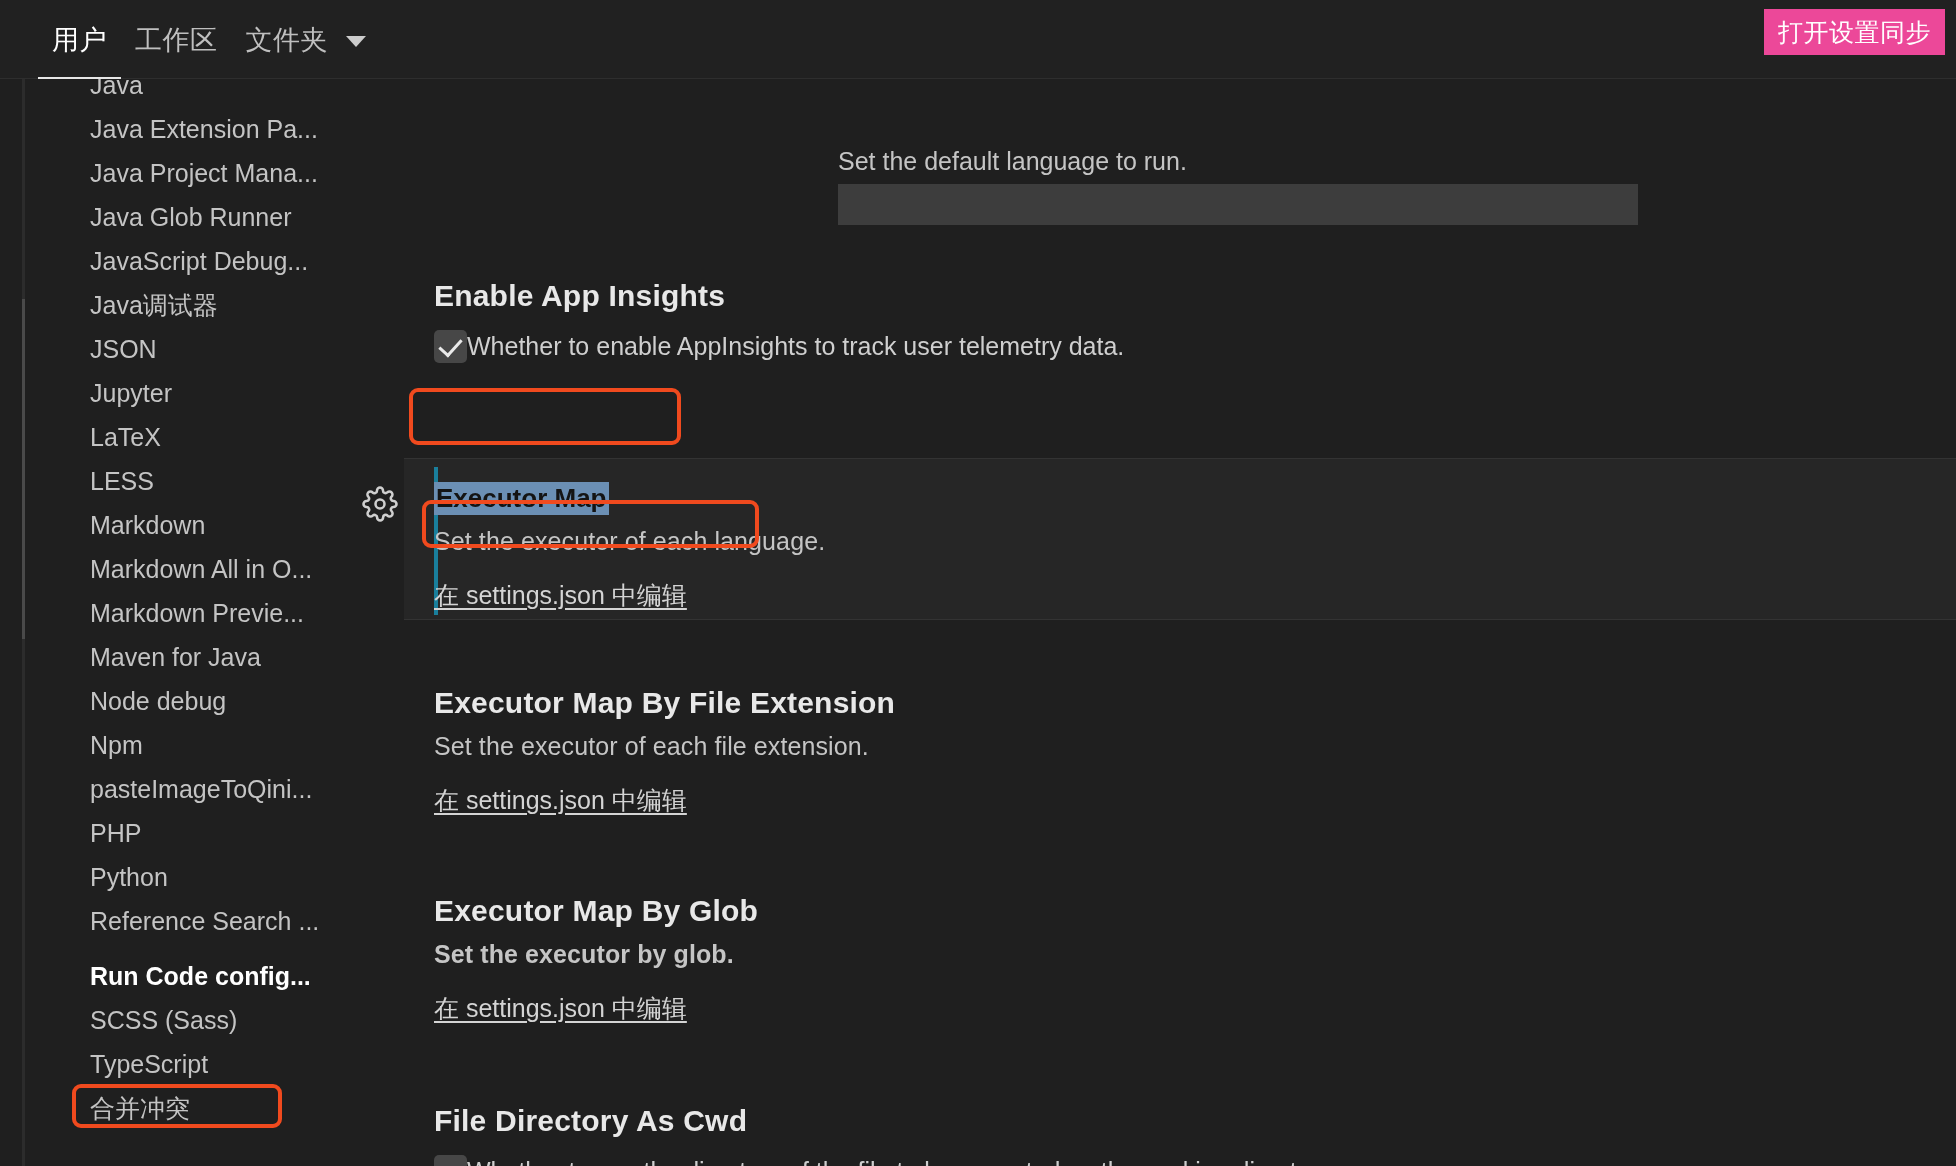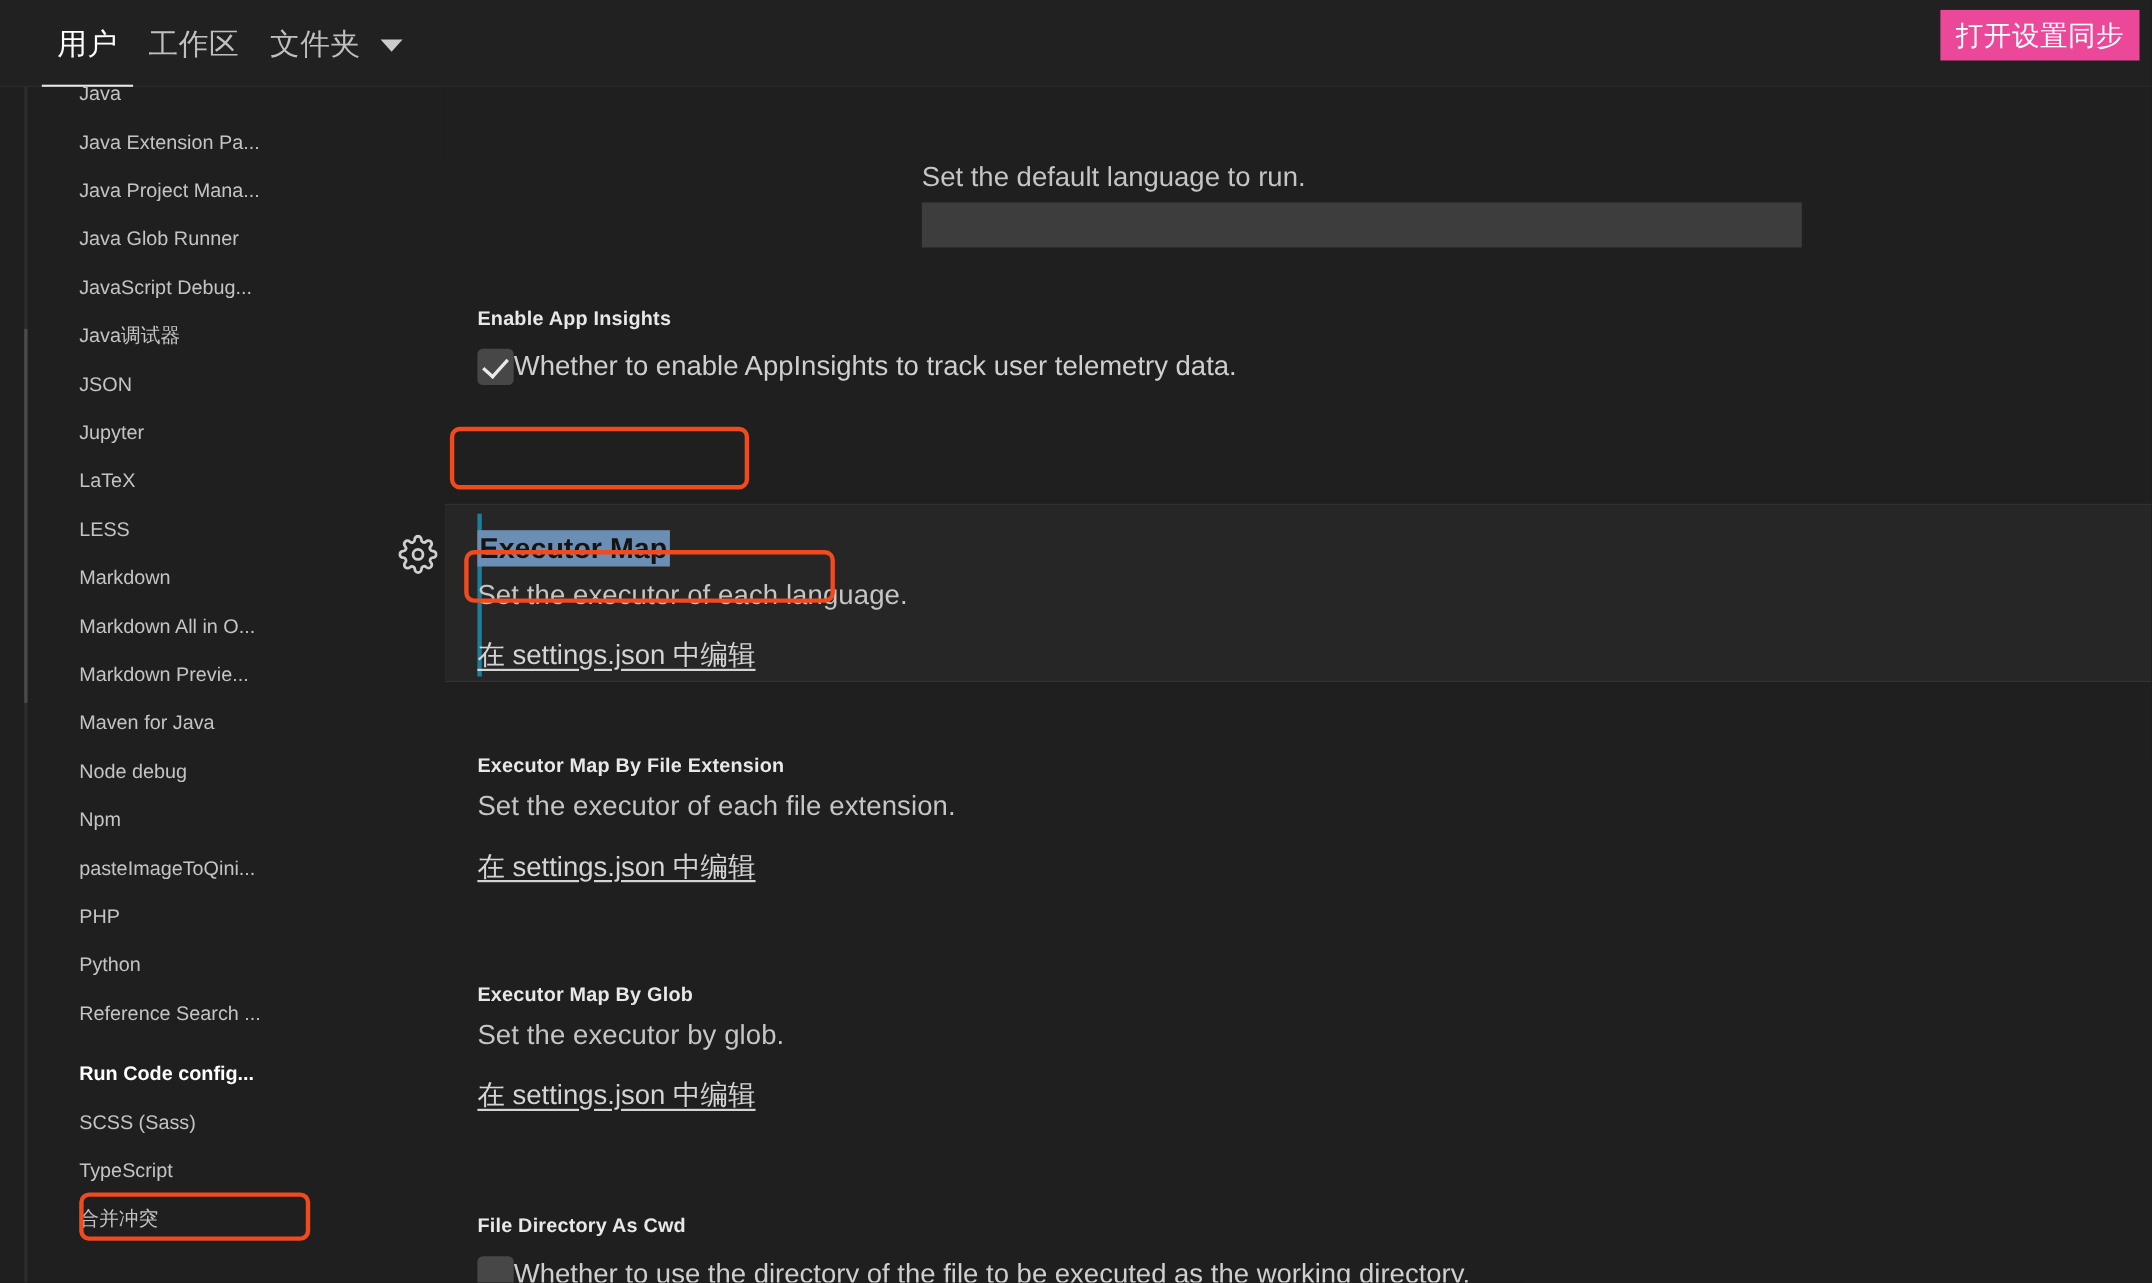--- a/index.html
+++ b/index.html
@@ -85,22 +85,22 @@
     overflow: hidden;
   }
   .toc-list {
     position: absolute;
     top: -16px; left: 0;
     width: 404px;
   }
   .toc-item {
     height: 44px;
     display: flex; align-items: center;
-    padding-left: 72px;
-    font-size: 18px;
+    padding-left: 90px;
+    font-size: 25px;
     color: #c4c4c4;
     white-space: nowrap;
     cursor: pointer;
     position: relative;
   }
   .toc-item.highlighted {
     color: #ffffff;
     font-weight: bold;
     margin-top: 11px;
   }
@@ -136,21 +136,21 @@
   }
 
   .setting-row {
     position: absolute;
     left: 0;
     width: 1552px;
   }
   .setting-inner { padding-left: 30px; }
 
   .setting-title {
-    font-size: 18px;
+    font-size: 30px;
     font-weight: bold;
     color: #e8e8e8;
     letter-spacing: 0.2px;
     white-space: nowrap;
   }
   .setting-desc {
     font-size: 25px;
     color: #c5c5c5;
     letter-spacing: 0.1px;
     white-space: nowrap;
@@ -403,21 +403,21 @@
         <div class="setting-desc" style="margin-top:12px;">Set the executor of each file extension.</div>
         <div style="margin-top:23px;">
           <span class="json-link">在 settings.json 中编辑</span>
         </div>
       </div>
     </div>
 
     <div class="setting-row" style="top:815px;">
       <div class="setting-inner">
         <div class="setting-title">Executor Map By Glob</div>
-        <div class="setting-desc" style="margin-top:12px;">Set the executor by glob.</div>
+        <div class="setting-desc" style="margin-top:12px;font-weight:bold;">Set the executor by glob.</div>
         <div style="margin-top:23px;">
           <span class="json-link">在 settings.json 中编辑</span>
         </div>
       </div>
     </div>
 
     <div class="setting-row" style="top:1025px;">
       <div class="setting-inner">
         <div class="setting-title">File Directory As Cwd</div>
         <div class="cb-row" style="margin-top:17px;">

